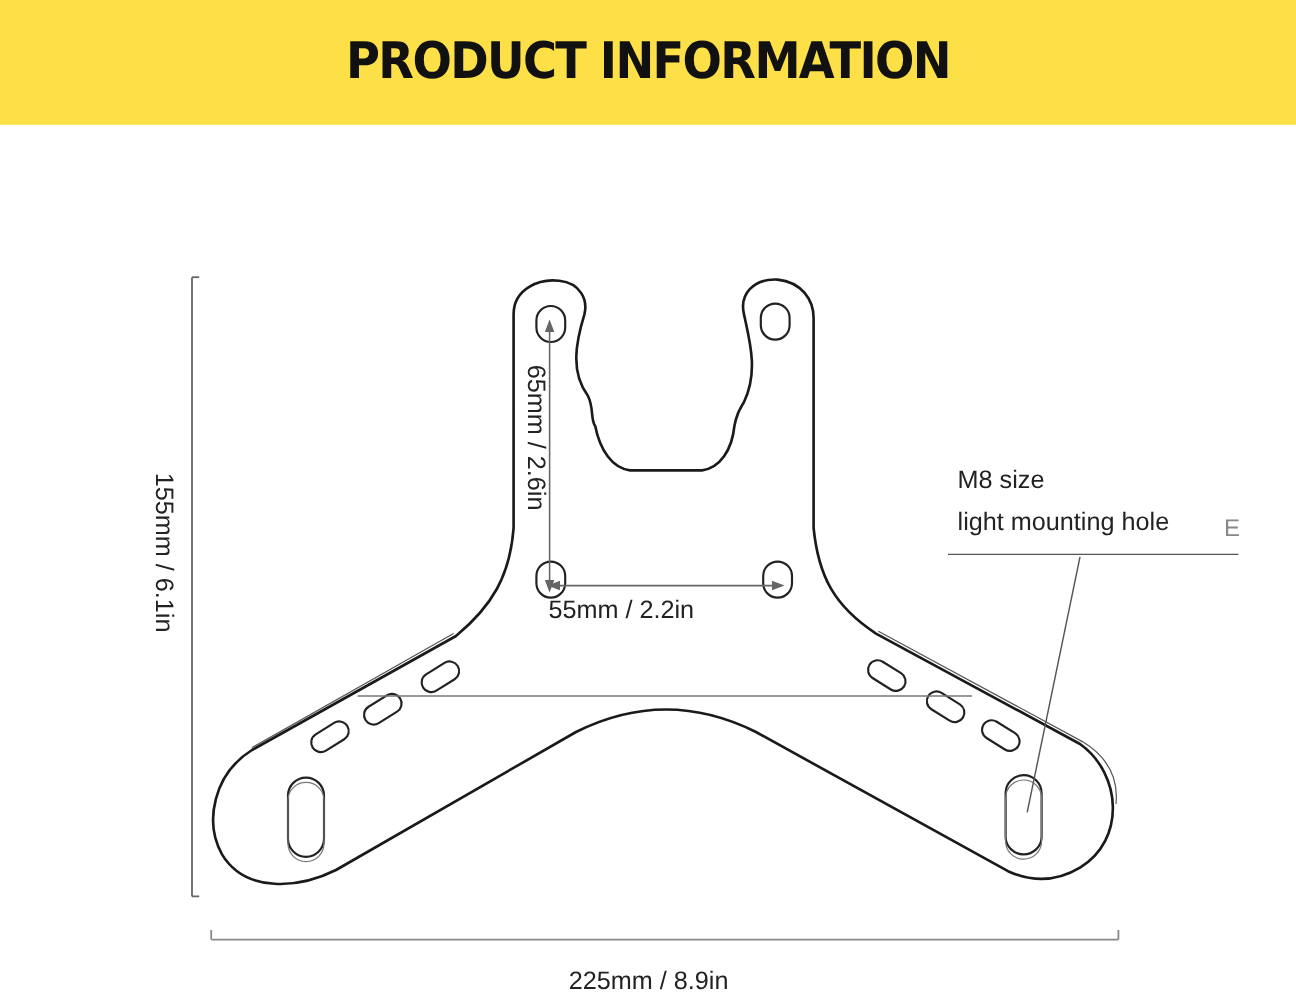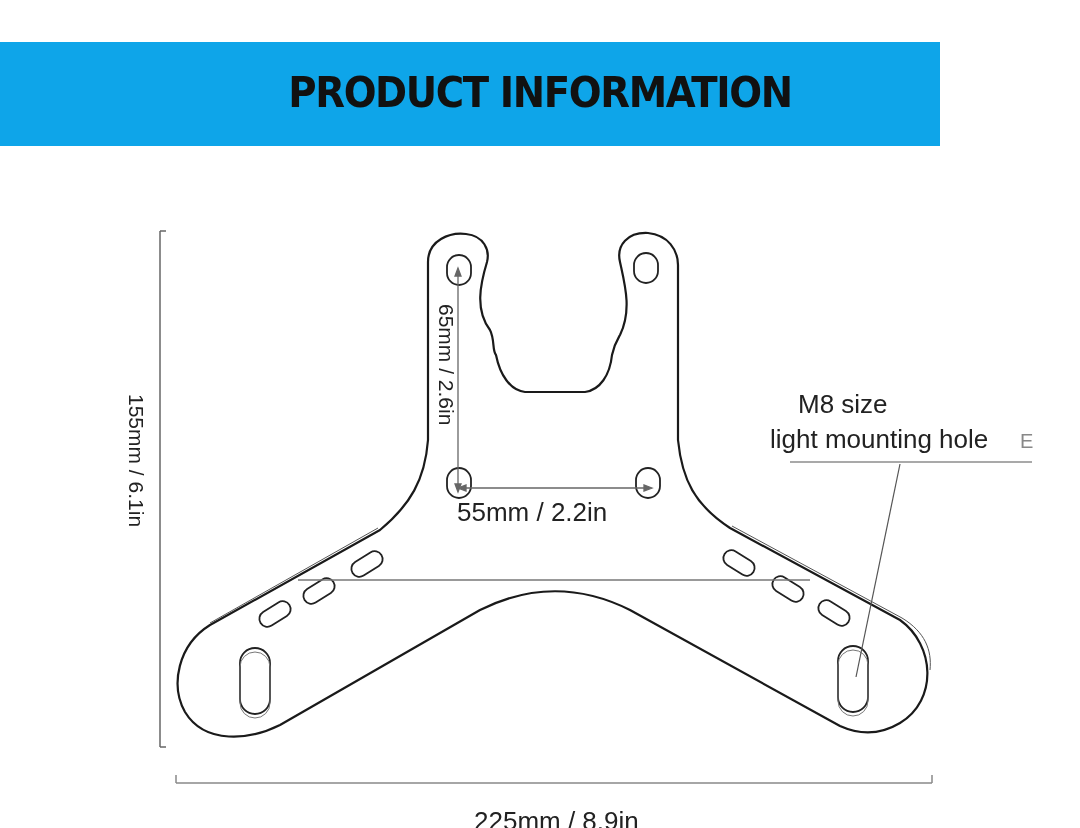--- a/index.html
+++ b/index.html
@@ -1,20 +1,20 @@
 <!DOCTYPE html>
 <html><head>
 <meta charset="utf-8">
 <style>
   html, body { margin:0; padding:0; background:#ffffff; }
   body { width:1080px; height:828px; position:relative; overflow:hidden; font-family:"Liberation Sans", sans-serif; }
-  .header { position:absolute; left:0; top:0; width:940px; height:104px; background:#0ea5e9;margin-top:42px; }
+  .header { position:absolute; left:0; top:0; width:1080px; height:104px; background:#fde047; }
   .title { position:absolute; left:0; top:26px; width:1080px; text-align:center; font-family:"DejaVu Sans", sans-serif; font-weight:bold; font-size:42px; letter-spacing:-1.5px; color:#111; transform:scaleX(0.92); }
   svg.drawing { position:absolute; left:0; top:0; }
-  .lbl { position:absolute; font-size:26px; color:#222; white-space:nowrap; }
+  .lbl { position:absolute; font-size:21px; color:#222; white-space:nowrap; }
   .vlbl { position:absolute; font-size:21px; color:#222; white-space:nowrap; transform-origin:left top; transform:rotate(90deg); }
 </style>
 </head>
 <body>
 
 <div class="header">
   <div class="title">PRODUCT INFORMATION</div>
 </div>
 
 <svg class="drawing" width="1080" height="828" viewBox="0 0 1080 828">
@@ -94,14 +94,14 @@
     <line x1="790" y1="462" x2="1032" y2="462"></line>
     <line x1="900" y1="464" x2="856" y2="677"></line>
   </g>
 </svg>
 
 <div class="vlbl" style="left:148px; top:394px;">155mm / 6.1in</div>
 <div class="vlbl" style="left:458px; top:304px;">65mm / 2.6in</div>
 <div class="lbl" style="left:457px; top:497px;">55mm / 2.2in</div>
 <div class="lbl" style="left:474px; top:806px;">225mm / 8.9in</div>
 <div class="lbl" style="left:798px; top:389px;">M8 size</div>
-<div class="lbl" style="left:770px; top:424px;">light mounting hole</div>
+<div class="lbl" style="left:798px; top:424px;">light mounting hole</div>
 <div class="lbl" style="left:1020px; top:430px; color:#888; font-size:20px;">E</div>
 
 </body></html>

